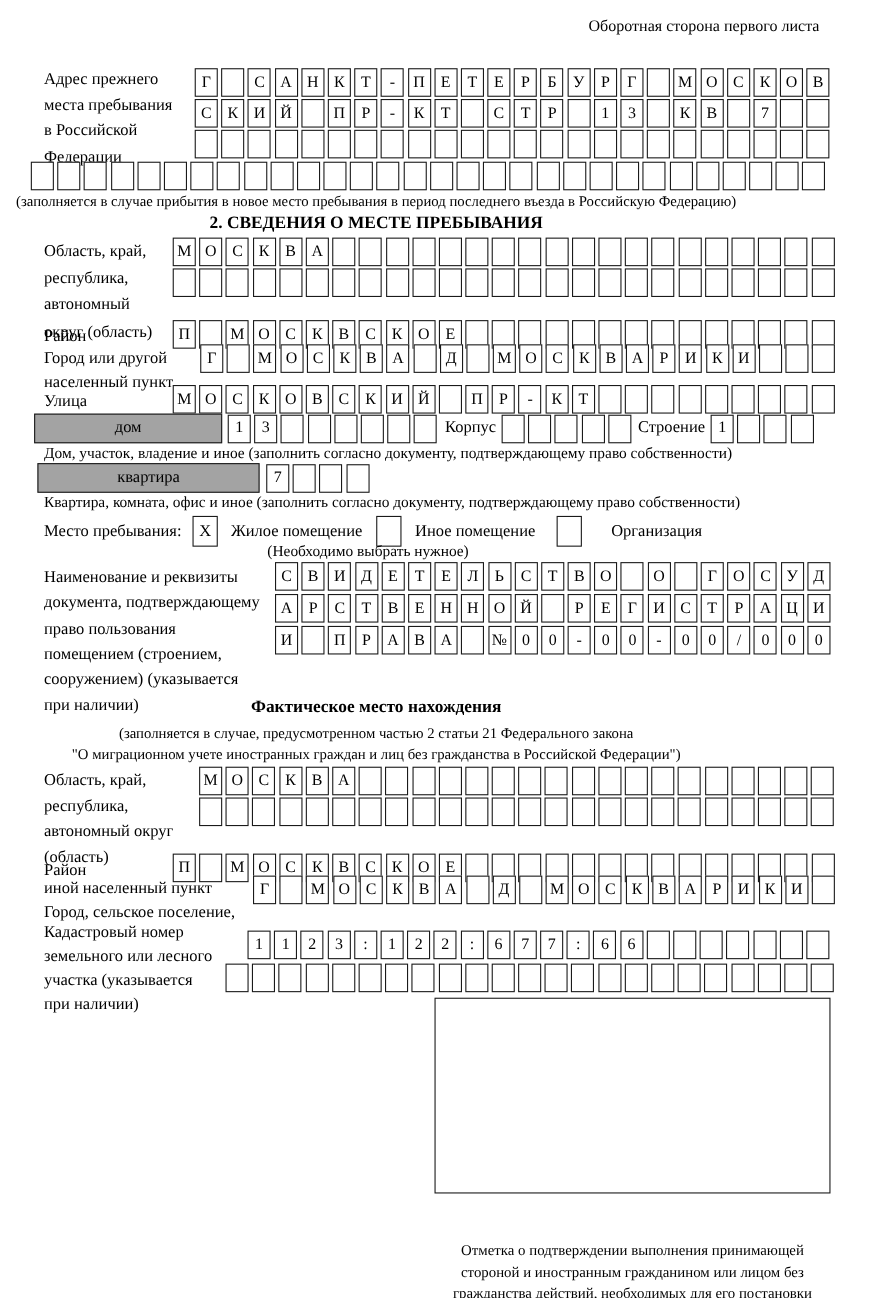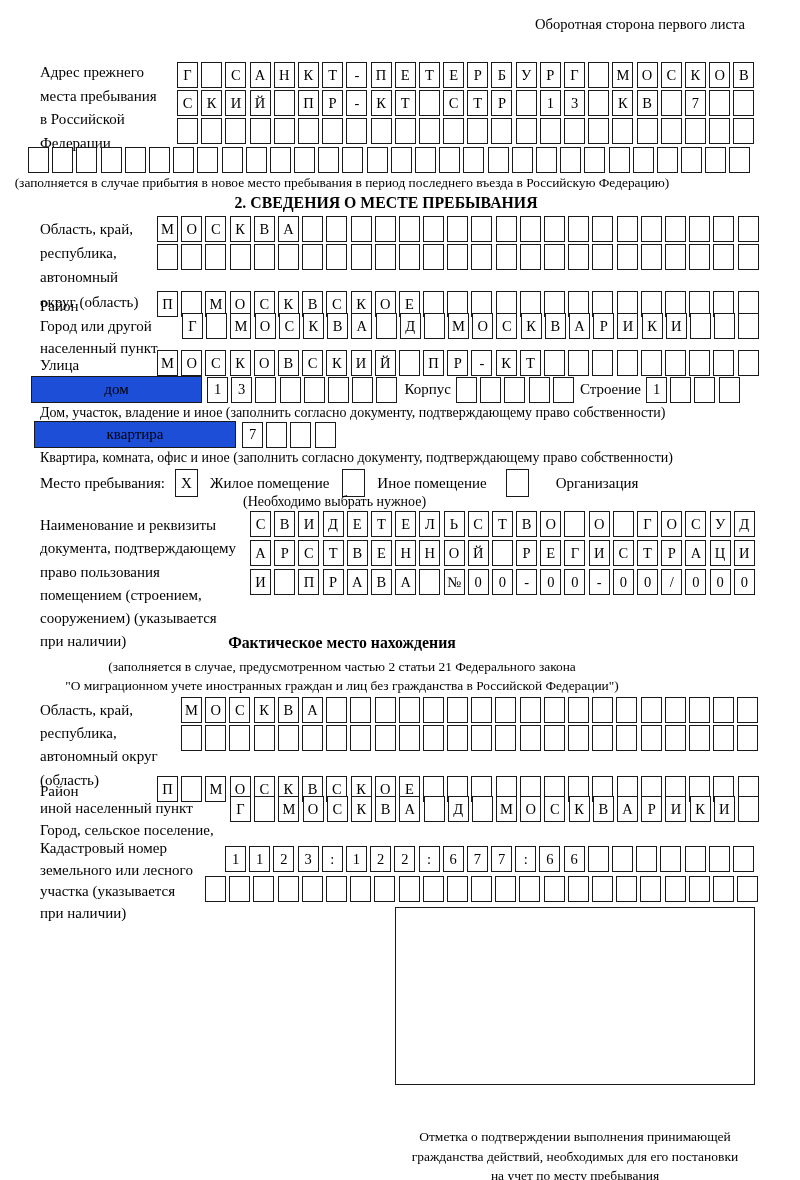--- a/index.html
+++ b/index.html
@@ -18,21 +18,21 @@
     box-sizing:border-box;flex:none;width:21px;height:26px;margin-right:3.2px;
     border:1.7px solid #1a1a1a;display:inline-flex;align-items:center;justify-content:center;
     font-size:14.5px;background:#fff;
   }
   .cb{
     box-sizing:border-box;flex:none;width:23px;height:28px;border:1.7px solid #1a1a1a;
     display:inline-flex;align-items:center;justify-content:center;font-size:15px;background:#fff;
   }
   .labelbox{
     box-sizing:border-box;flex:none;border:1.7px solid #1a1a1a;height:27px;
-    display:inline-flex;align-items:center;justify-content:center;font-size:15px;background:#1d4ed8;
+    display:inline-flex;align-items:center;justify-content:center;font-size:15px;background:#a3a3a3;
   }
   .rowflex{position:absolute;display:flex;align-items:center;}
   .rowflex .txt{font-size:15px;white-space:nowrap;}
   .stamp{
     position:absolute;left:395px;top:907px;width:358px;height:176px;
     border:1.9px solid #1a1a1a;background:#fff;
   }
   .stampnote{position:absolute;left:370px;top:1127px;width:410px;text-align:center;
     font-size:13.5px;line-height:19.5px;}
 </style>
@@ -154,21 +154,21 @@
       <span class="cell"></span>
       <span class="cell"></span>
       <span class="cell"></span>
       <span class="cell"></span>
       <span class="cell"></span>
       <span class="cell"></span>
       <span class="cell"></span>
     </div>
   <div class="note center" style="top:175px;">(заполняется в случае прибытия в новое место пребывания в период последнего въезда в Российскую Федерацию)</div>
 
-  <div class="title center" style="top:194px;padding-left:44px;">2. СВЕДЕНИЯ О МЕСТЕ ПРЕБЫВАНИЯ</div>
+  <div class="title center" style="top:194px;">2. СВЕДЕНИЯ О МЕСТЕ ПРЕБЫВАНИЯ</div>
 
   <div class="lbl" style="left:40px;top:217px;line-height:24.2px;">
     <div>Область, край,</div>
     <div>республика,</div>
     <div>автономный</div>
     <div>округ (область)</div>
   </div>
   <div class="grid" style="left:157px;top:216px;">
       <span class="cell">М</span>
       <span class="cell">О</span>
@@ -616,17 +616,18 @@
       <span class="cell"></span>
       <span class="cell"></span>
       <span class="cell"></span>
       <span class="cell"></span>
       <span class="cell"></span>
     </div>
 
   <div class="stamp"></div>
   <div class="stampnote">
     <div>Отметка о подтверждении выполнения принимающей</div>
+    <div>стороной и иностранным гражданином или лицом без</div>
     <div>гражданства действий, необходимых для его постановки</div>
     <div>на учет по месту пребывания</div>
   </div>
 
 </div>
 
 </body></html>

